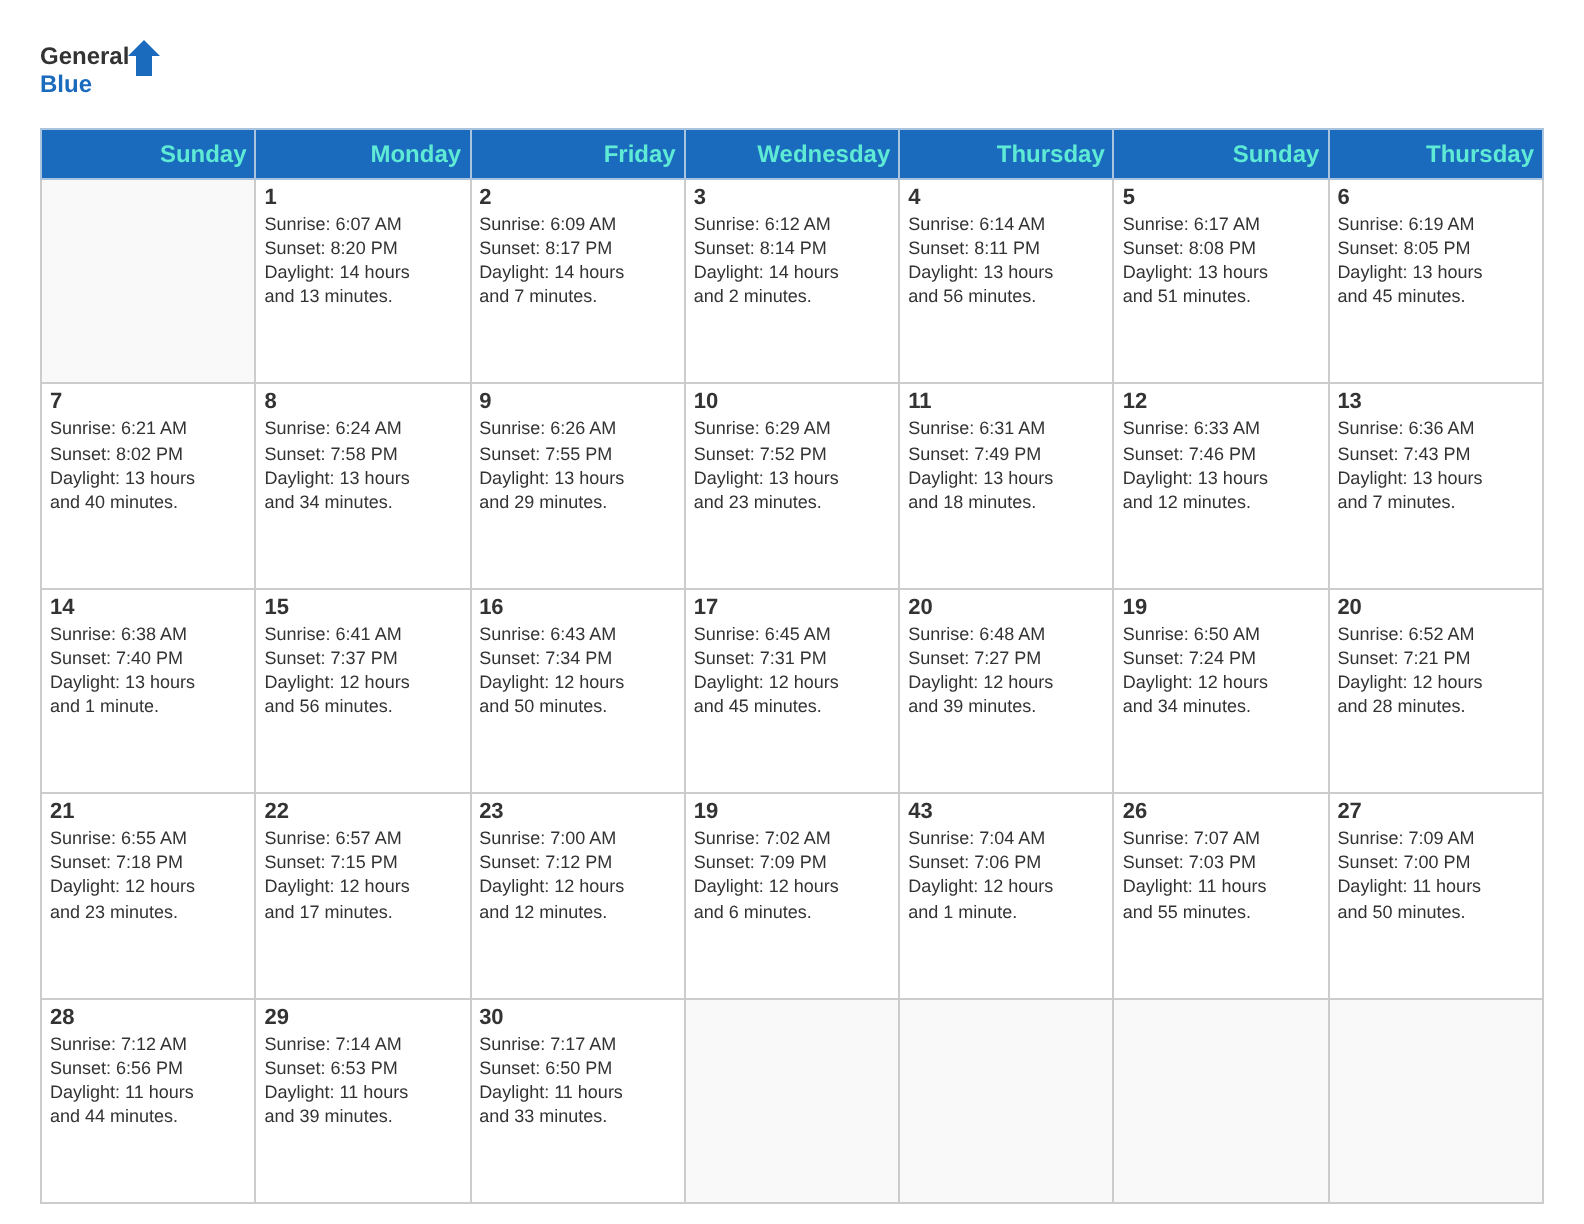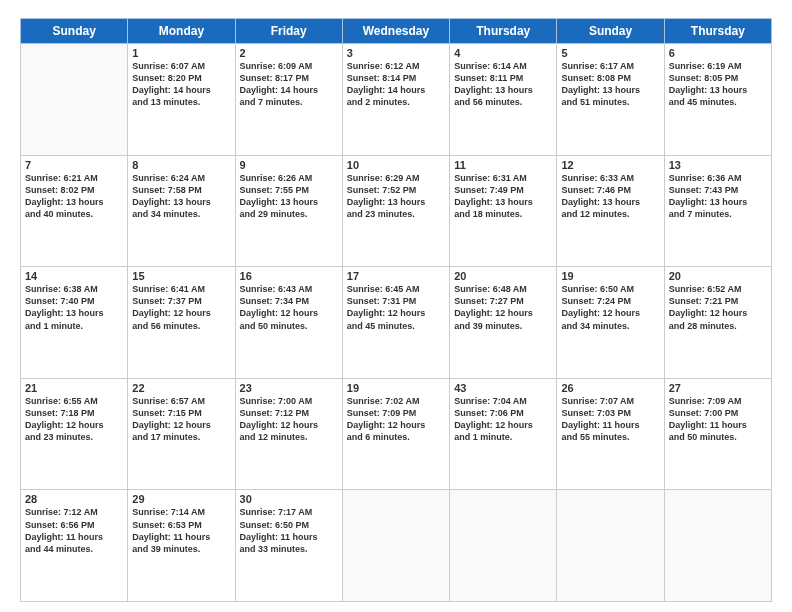--- a/index.html
+++ b/index.html
@@ -43,25 +43,25 @@
     }
     .calendar {
       flex: 1;
       border: 1px solid #ccc;
       border-collapse: collapse;
       width: 100%;
       table-layout: fixed;
     }
     .calendar th {
       background-color: #1a6bbd;
-      color: #ffffff;
+      color: #5eead4;
       font-size: 12px;
       font-weight: bold;
       padding: 5px 4px;
-      text-align: center;
+      text-align: right;
       border: 1px solid #aac4e0;
     }
     .calendar td {
       vertical-align: top;
       border: 1px solid #ccc;
       padding: 3px 4px;
       height: 85px;
       font-size: 9.5px;
       color: #333;
       background: #fff;
@@ -72,27 +72,39 @@
     .day-number {
       font-size: 11px;
       font-weight: bold;
       display: block;
       margin-bottom: 1px;
     }
     .day-info {
       font-size: 9px;
       color: #333;
       line-height: 1.35;
-      font-weight: bold;
     }
   </style>
 </head>
 <body>
 
 <div class="page">
+  <div class="header">
+    <div class="logo">
+    <svg width="60" height="36" viewBox="0 0 60 36" xmlns="http://www.w3.org/2000/svg">
+      <text x="0" y="14" font-size="12" font-weight="bold" fill="#333" font-family="Arial">General</text>
+      <text x="0" y="28" font-size="12" font-weight="bold" fill="#1a6bbd" font-family="Arial">Blue</text>
+      <polygon points="52,2 60,10 56,10 56,20 48,20 48,10 44,10" fill="#1a6bbd"></polygon>
+    </svg>
+  </div>
+    <div class="title-block">
+      <div class="month-title"></div>
+      <div class="location"></div>
+    </div>
+  </div>
 
   <table class="calendar">
     <thead>
       <tr>
       <th>Sunday</th>
           <th>Monday</th>
           <th>Friday</th>
           <th>Wednesday</th>
           <th>Thursday</th>
           <th>Sunday</th>

